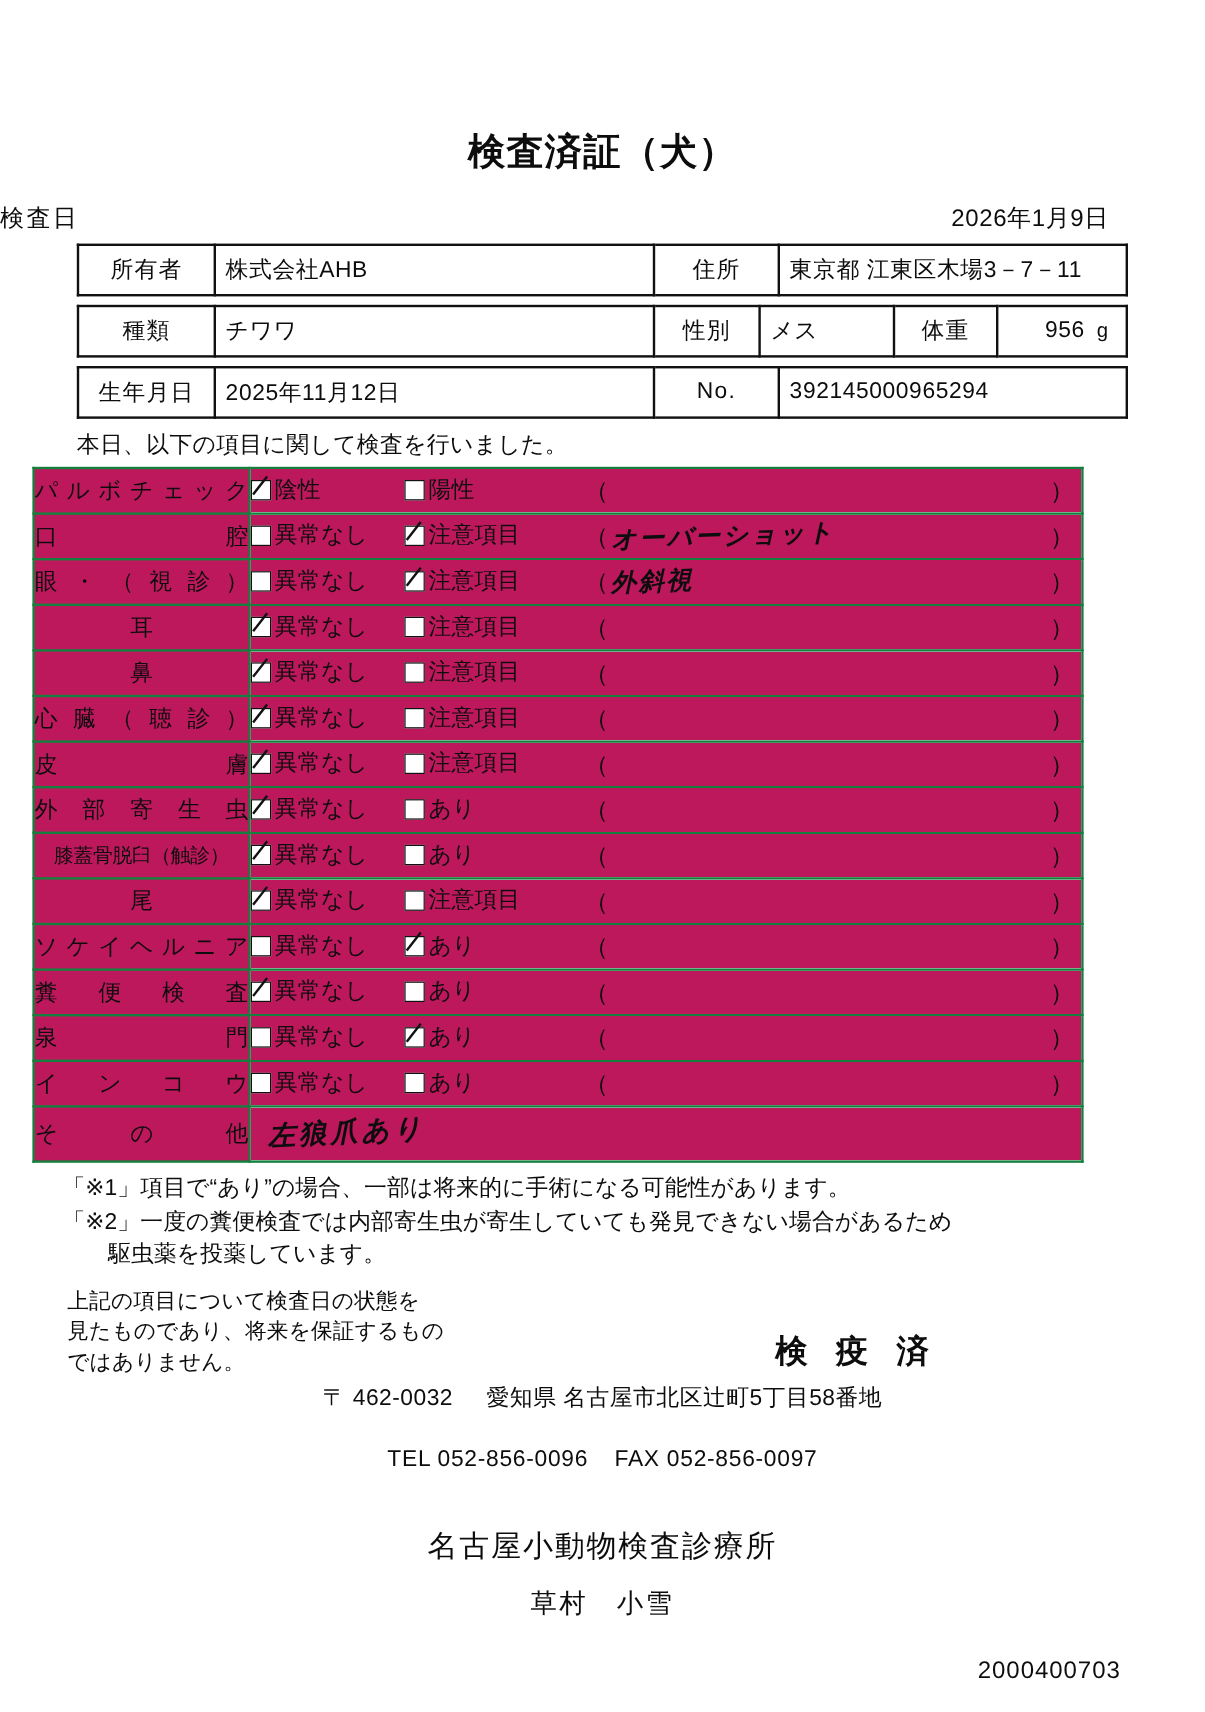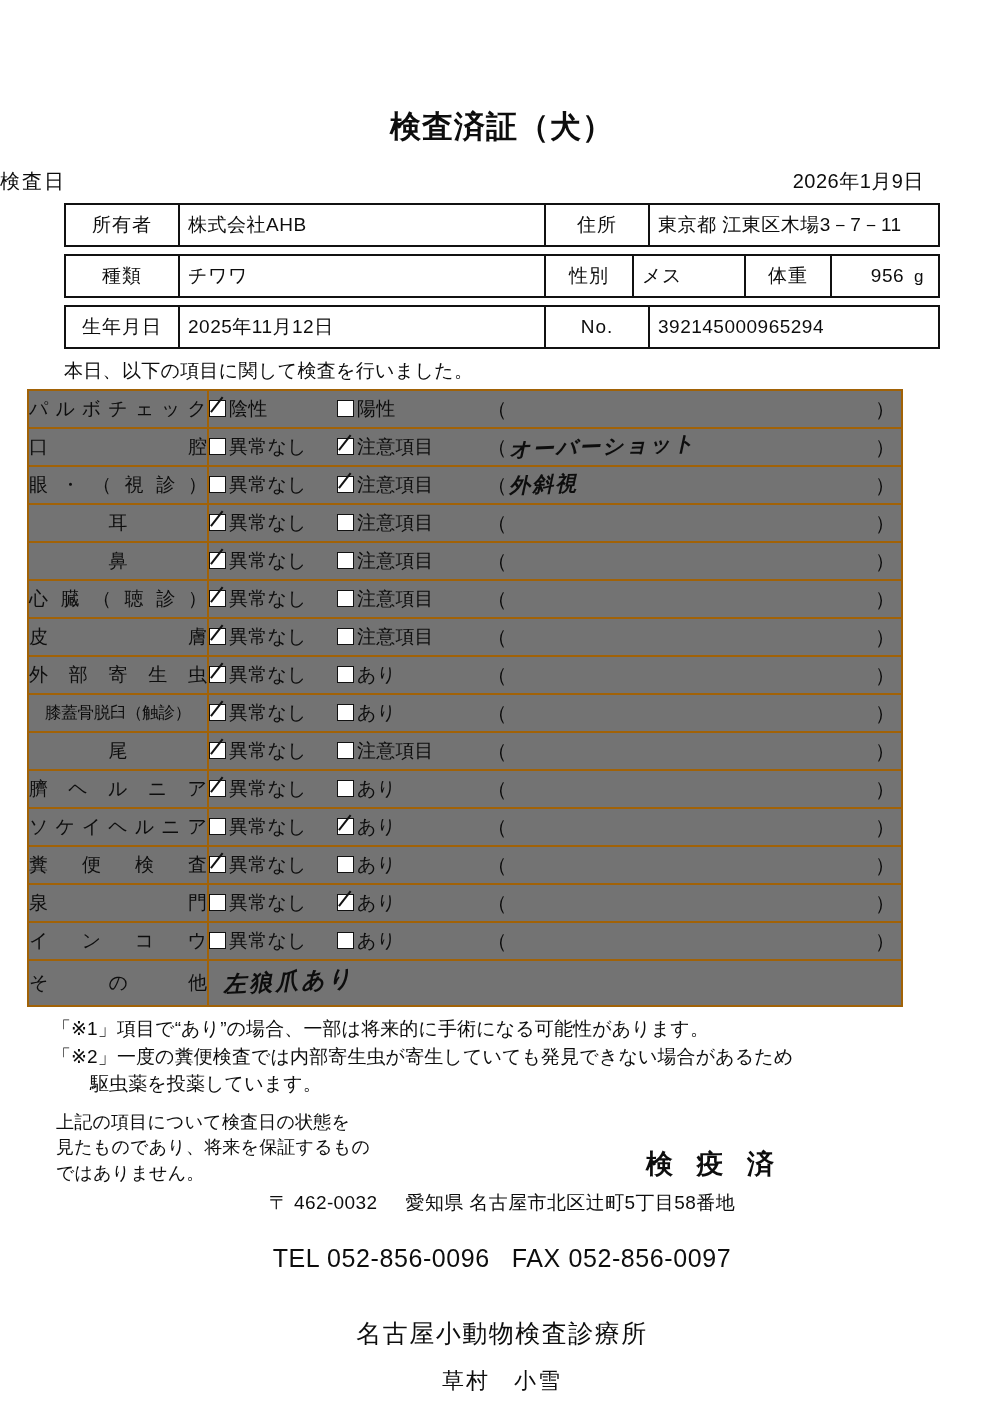--- a/index.html
+++ b/index.html
@@ -104,25 +104,25 @@
     margin: 0 auto;
     position: relative;
   }
   table.checklist {
     border-collapse: collapse;
     table-layout: fixed;
     width: 876px;
     margin-left: 5px;
   }
   table.checklist td {
-    border: 2px solid #a16207;
+    border: 2px solid #15803d;
     height: 36px;
     font-size: 19px;
     vertical-align: middle;
-    background: #737373;
+    background: #be185d;
     padding: 0;
   }
   td.row-label {
     width: 178px;
     padding: 0 6px;
     text-align: justify;
     text-align-last: justify;
     font-size: 18px;
     white-space: nowrap;
   }
@@ -246,21 +246,21 @@
     margin: 0 auto;
     text-align: center;
   }
   .clinic .addr {
     font-size: 19px;
     letter-spacing: 0.4px;
     margin-top: 4px;
   }
   .clinic .addr .zip { margin-right: 28px; text-align: center; }
   .clinic .tel {
-    font-size: 25px;
+    font-size: 19px;
     letter-spacing: 0.6px;
     margin-top: 28px;
   }
   .clinic .tel .fax { margin-left: 22px; }
   .clinic .org {
     font-size: 25px;
     letter-spacing: 1.5px;
     margin-top: 44px;
   }
   .clinic .vet {
@@ -459,33 +459,20 @@
                 <span class="opt-text">異常なし</span>
               </span><span class="optcell opt-b">
                 <span class="box"></span>
                 <span class="opt-text">注意項目</span>
               </span><span class="note-field">
                 <span class="paren">（</span>
                 <span class="paren">）</span>
               </span></td>
           </tr>
           <tr>
-            <td class="row-label">臍ヘルニア</td>
-            <td class="opts"><span class="optcell opt-a">
-                <span class="box checked"></span>
-                <span class="opt-text">異常なし</span>
-              </span><span class="optcell opt-b">
-                <span class="box"></span>
-                <span class="opt-text">あり</span>
-              </span><span class="note-field">
-                <span class="paren">（</span>
-                <span class="paren">）</span>
-              </span></td>
-          </tr>
-          <tr>
             <td class="row-label">ソケイヘルニア</td>
             <td class="opts"><span class="optcell opt-a">
                 <span class="box"></span>
                 <span class="opt-text">異常なし</span>
               </span><span class="optcell opt-b">
                 <span class="box checked"></span>
                 <span class="opt-text">あり</span>
               </span><span class="note-field">
                 <span class="paren">（</span>
                 <span class="paren">）</span>

